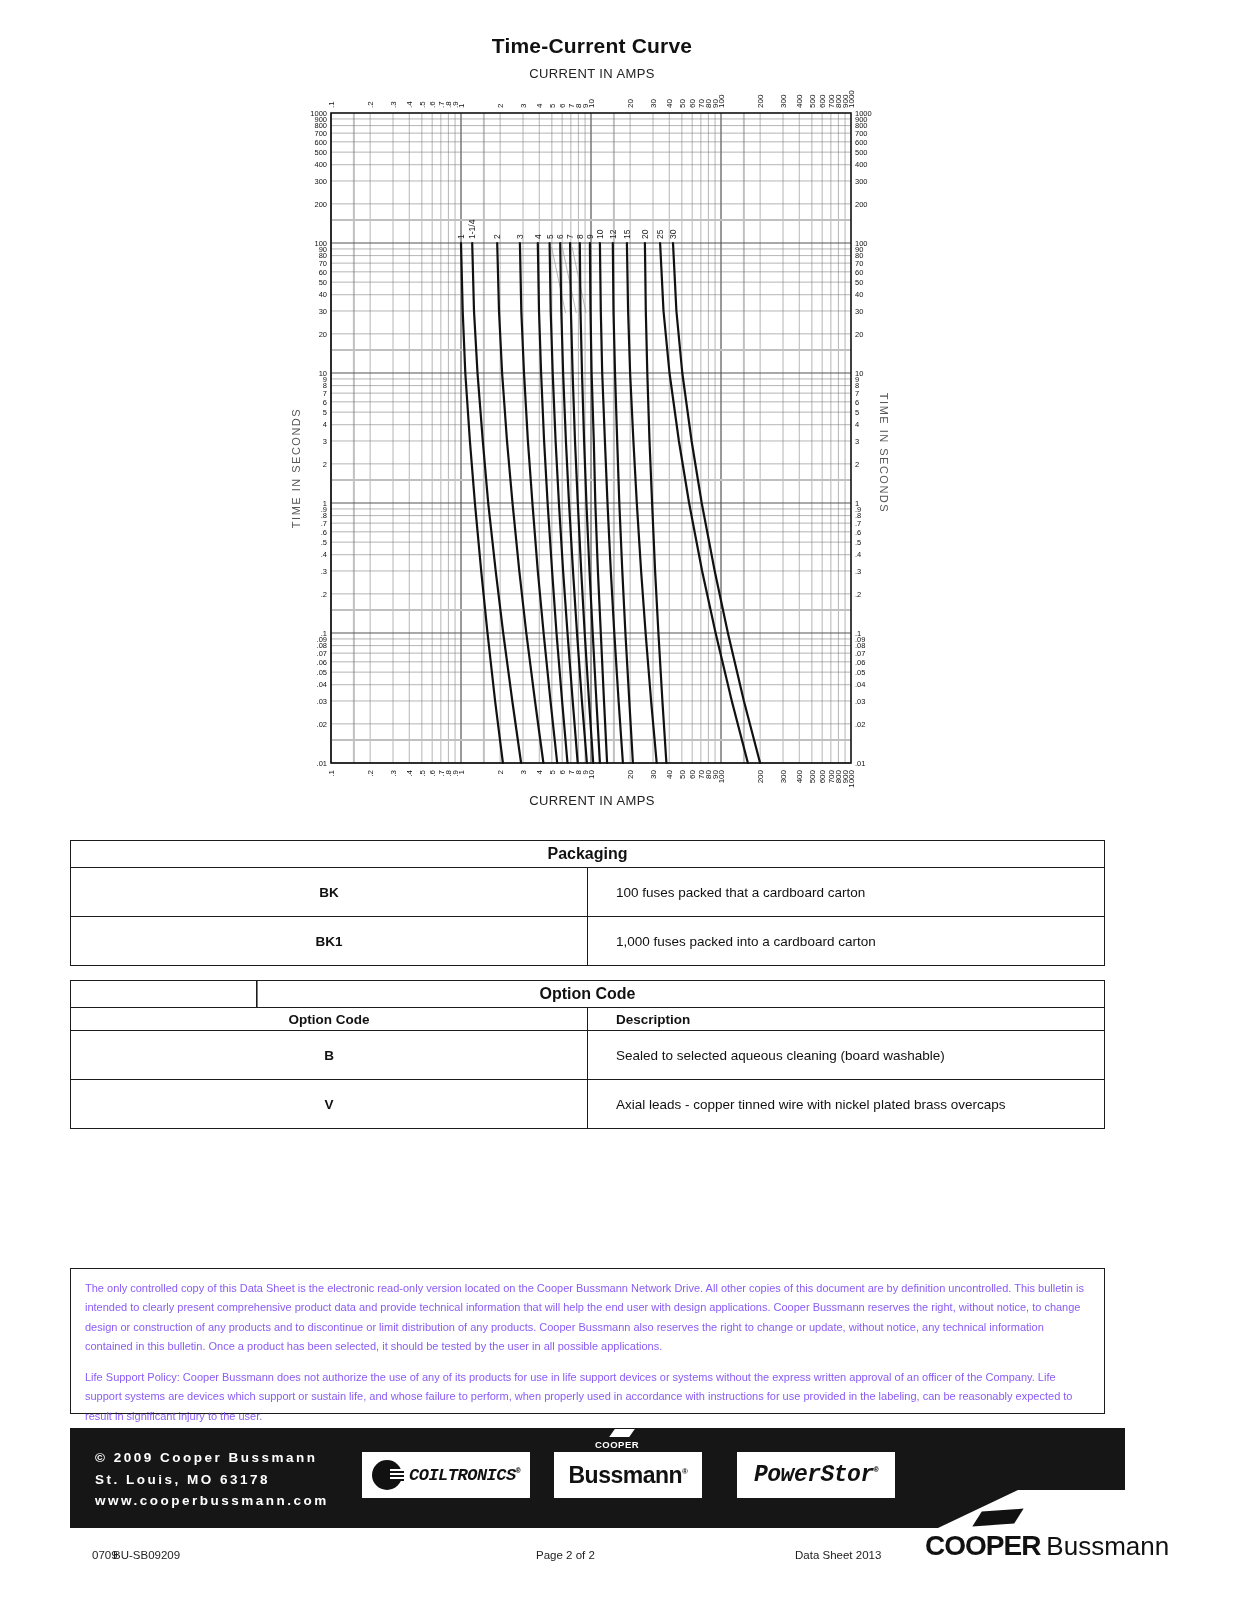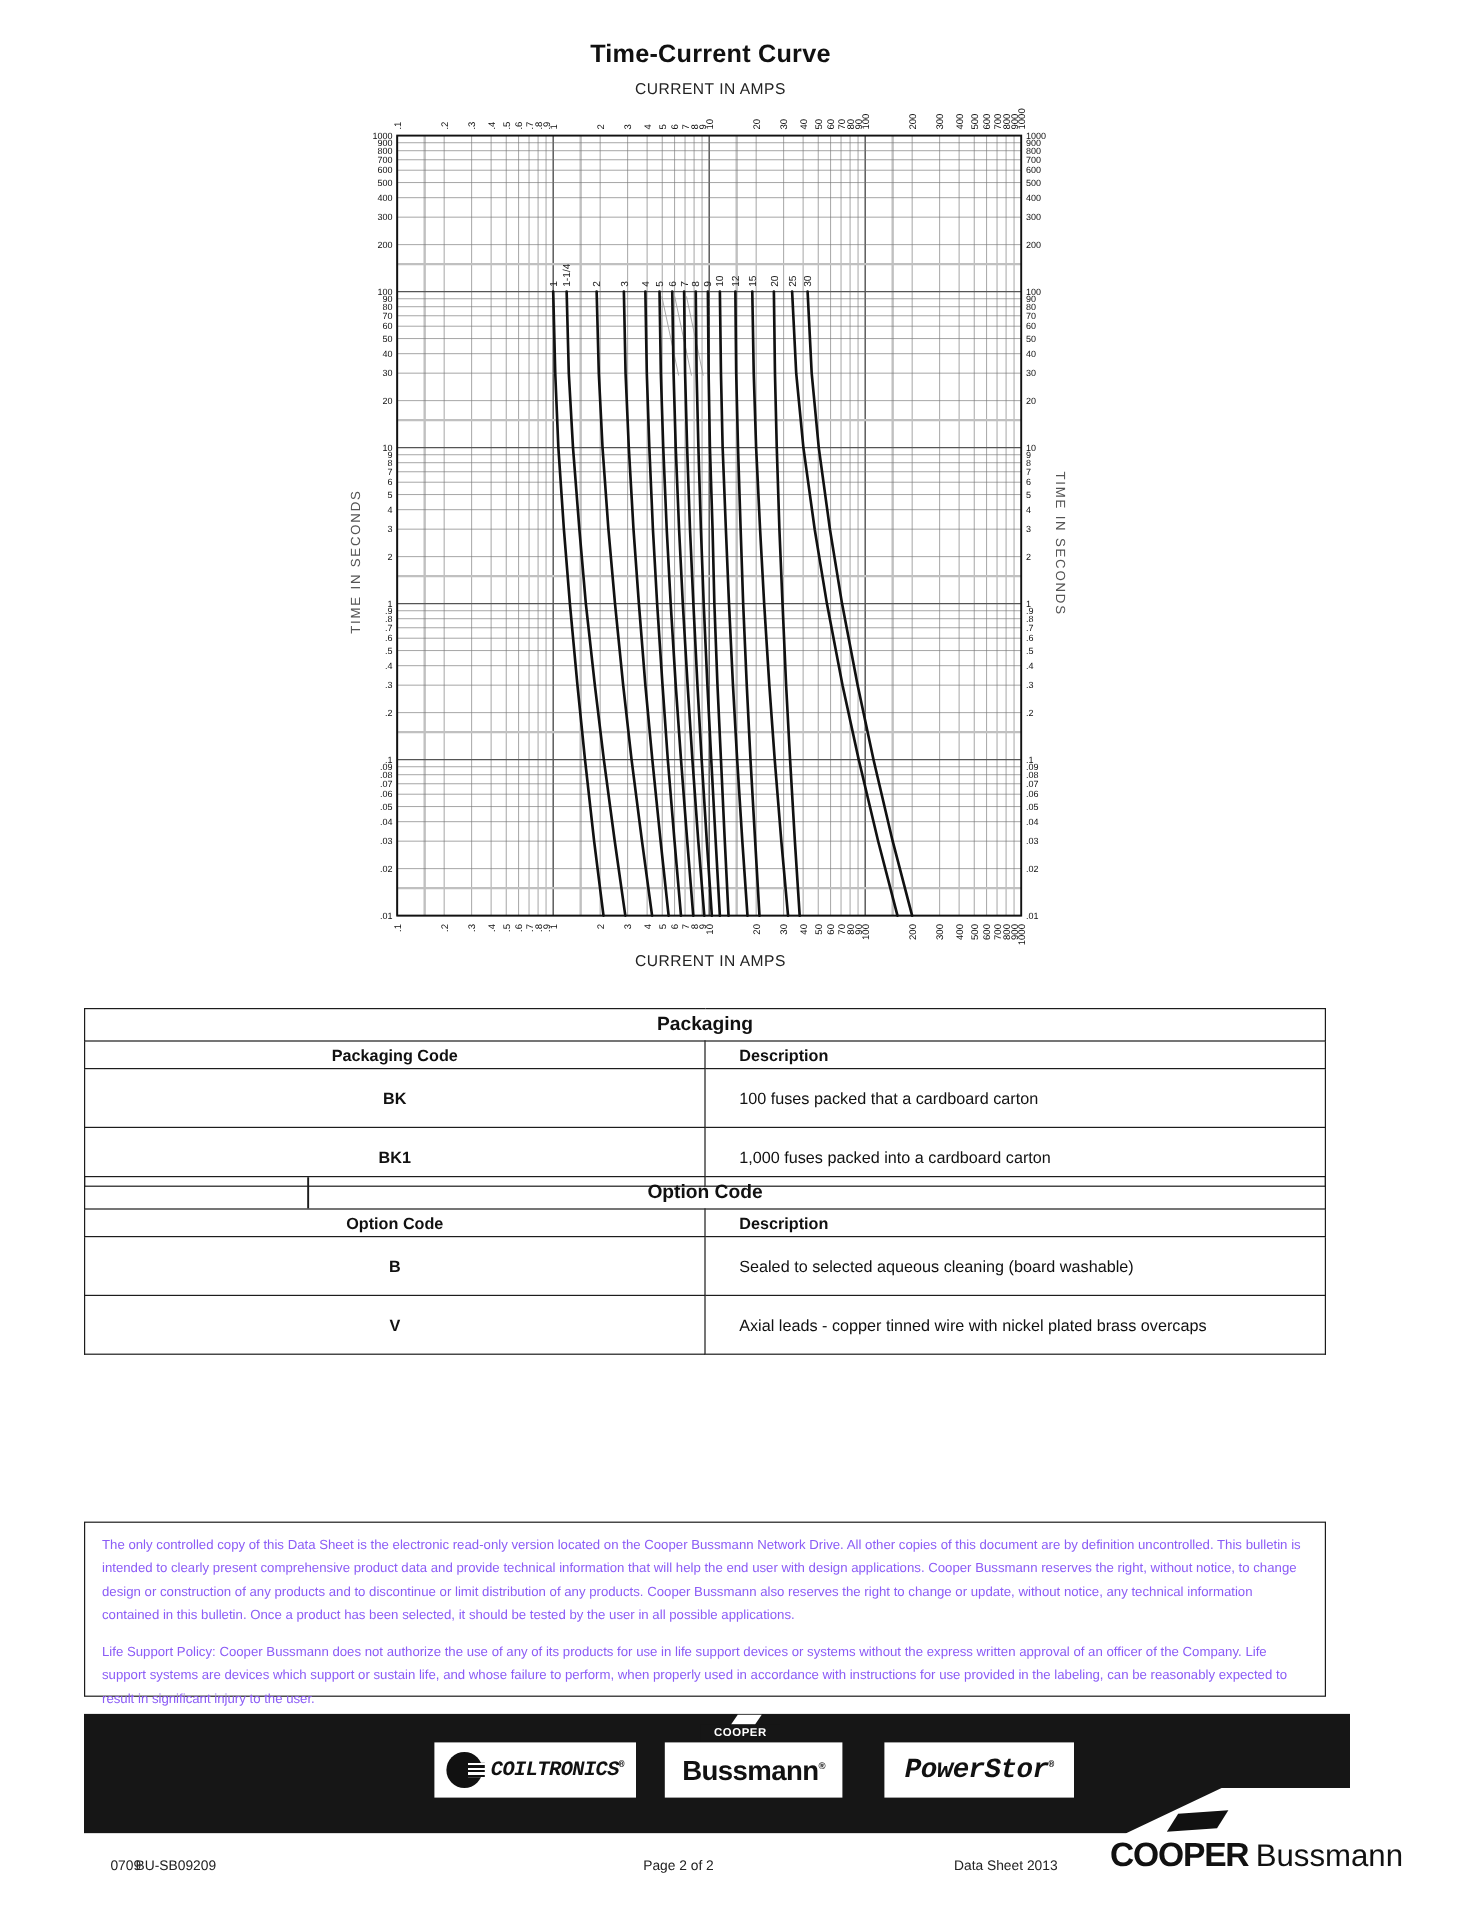--- a/index.html
+++ b/index.html
@@ -355,24 +355,20 @@
     </svg>
 
   <div class="abs axis-bottom">CURRENT IN AMPS</div>
 
   <table class="tbl" style="top:840px;">
     <tbody>
         <tr class="titlerow">
       <td colspan="2">Packaging</td>
     </tr>
     <tr>
-      <th class="c1">Packaging Code</th>
-      <th class="c2">Description</th>
-    </tr>
-    <tr>
       <td class="c1">BK</td>
       <td class="c2">100 fuses packed that a cardboard carton</td>
     </tr>
     <tr>
       <td class="c1">BK1</td>
       <td class="c2">1,000 fuses packed into a cardboard carton</td>
     </tr>
   </tbody>
     </table>
 
@@ -396,20 +392,25 @@
   </tbody>
     </table>
 
   <div class="abs legal">
     <p>The only controlled copy of this Data Sheet is the electronic read-only version located on the Cooper Bussmann Network Drive. All other copies of this document are by definition uncontrolled. This bulletin is intended to clearly present comprehensive product data and provide technical information that will help the end user with design applications. Cooper Bussmann reserves the right, without notice, to change design or construction of any products and to discontinue or limit distribution of any products. Cooper Bussmann also reserves the right to change or update, without notice, any technical information contained in this bulletin. Once a product has been selected, it should be tested by the user in all possible applications.</p>
     <p>Life Support Policy: Cooper Bussmann does not authorize the use of any of its products for use in life support devices or systems without the express written approval of an officer of the Company. Life support systems are devices which support or sustain life, and whose failure to perform, when properly used in accordance with instructions for use provided in the labeling, can be reasonably expected to result in significant injury to the user.</p>
   </div>
 
   <div class="abs bar"></div>
 
+  <div class="abs copy">
+    <div>© 2009 Cooper Bussmann</div>
+    <div>St. Louis, MO 63178</div>
+    <div>www.cooperbussmann.com</div>
+  </div>
 
   <div class="logo-box coil">
     <span class="coil-c"></span>
     <span class="coil-txt"><span>COILTRONICS</span><sup class="reg">®</sup></span>
   </div>
 
   <span class="buss-flag"></span>
   <div class="buss-cooper">COOPER</div>
   <div class="logo-box buss">
     <span class="buss-txt"><span>Bussmann</span><sup class="reg">®</sup></span>

